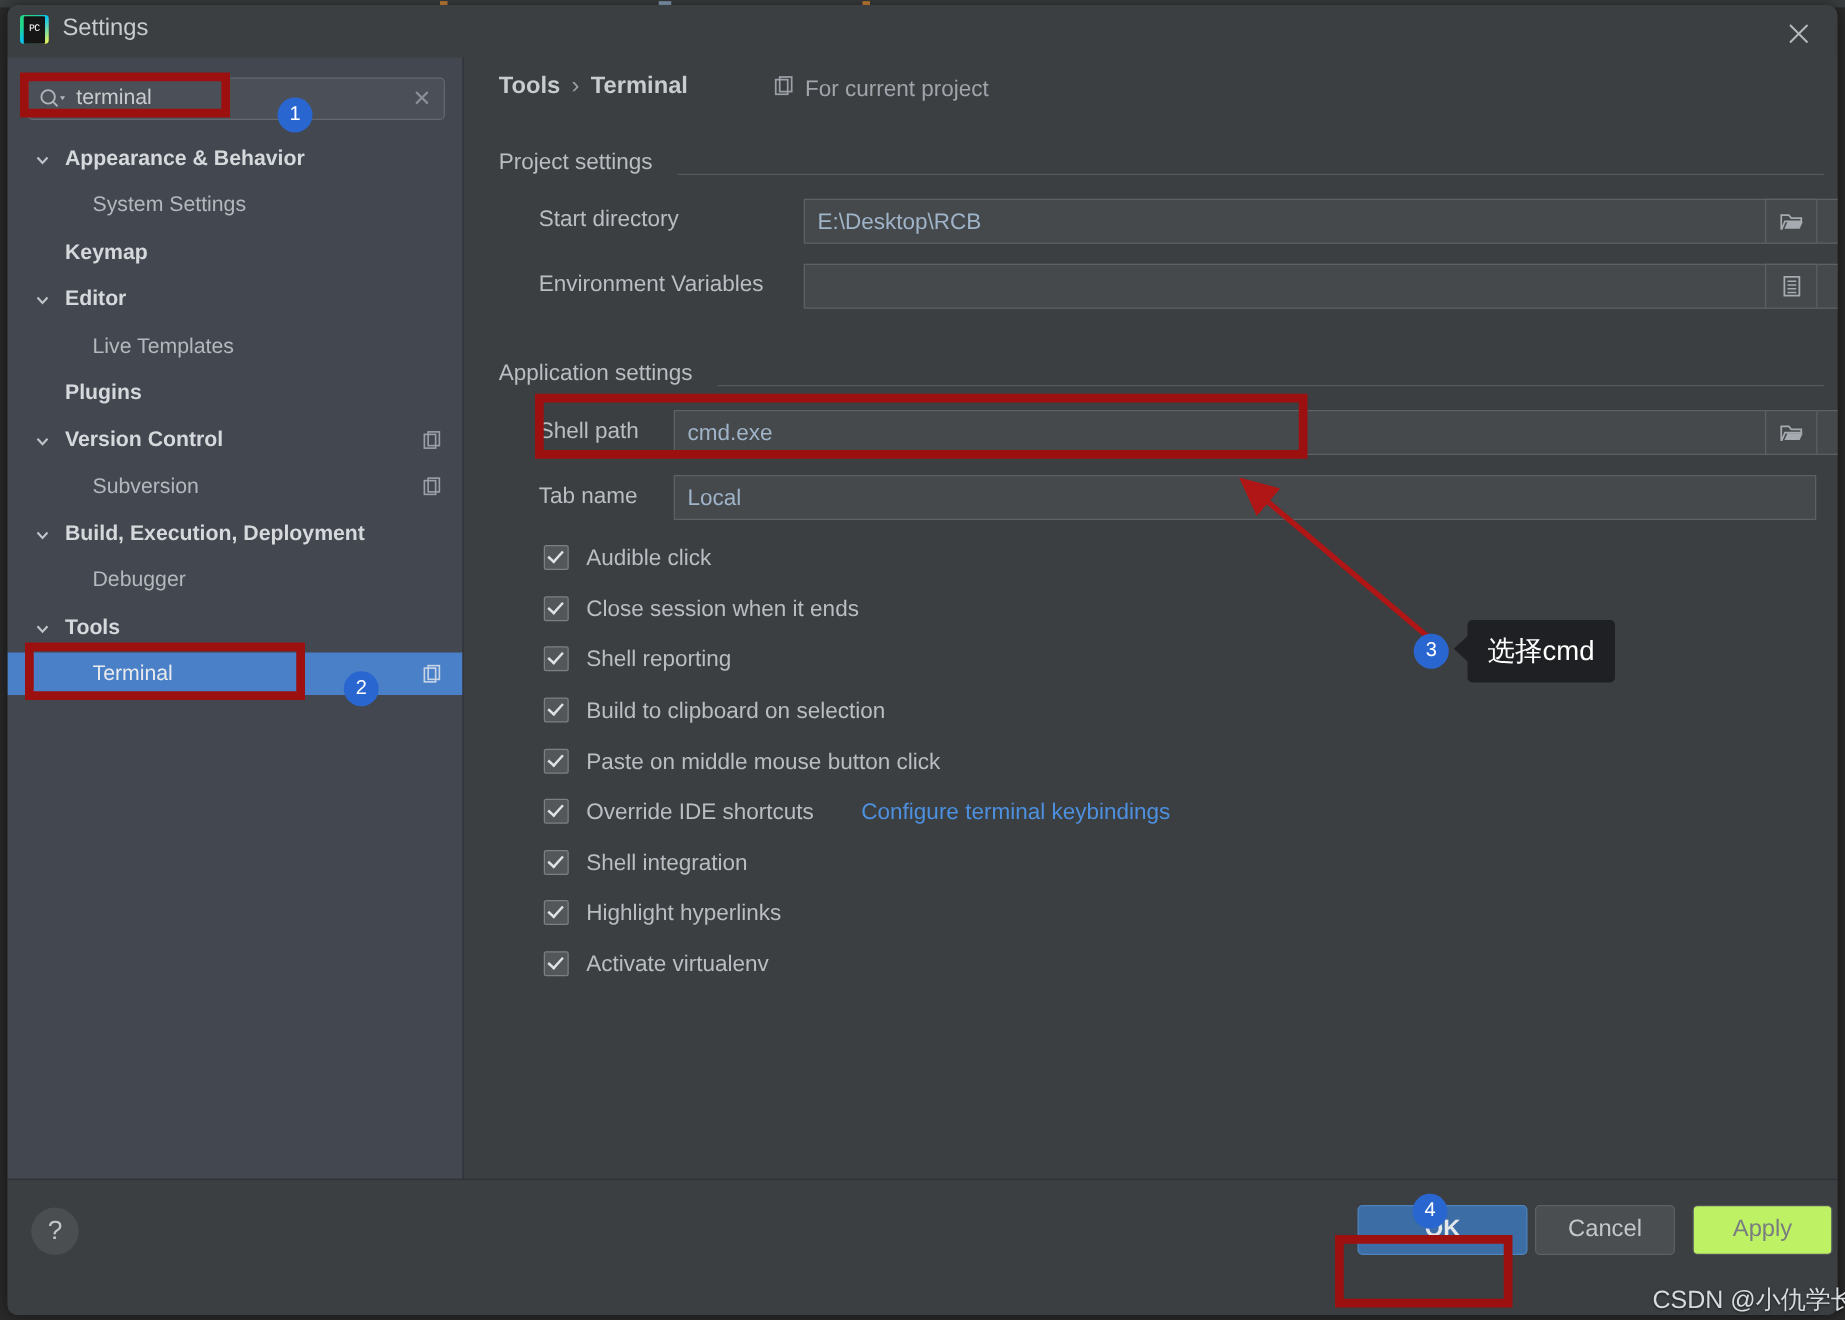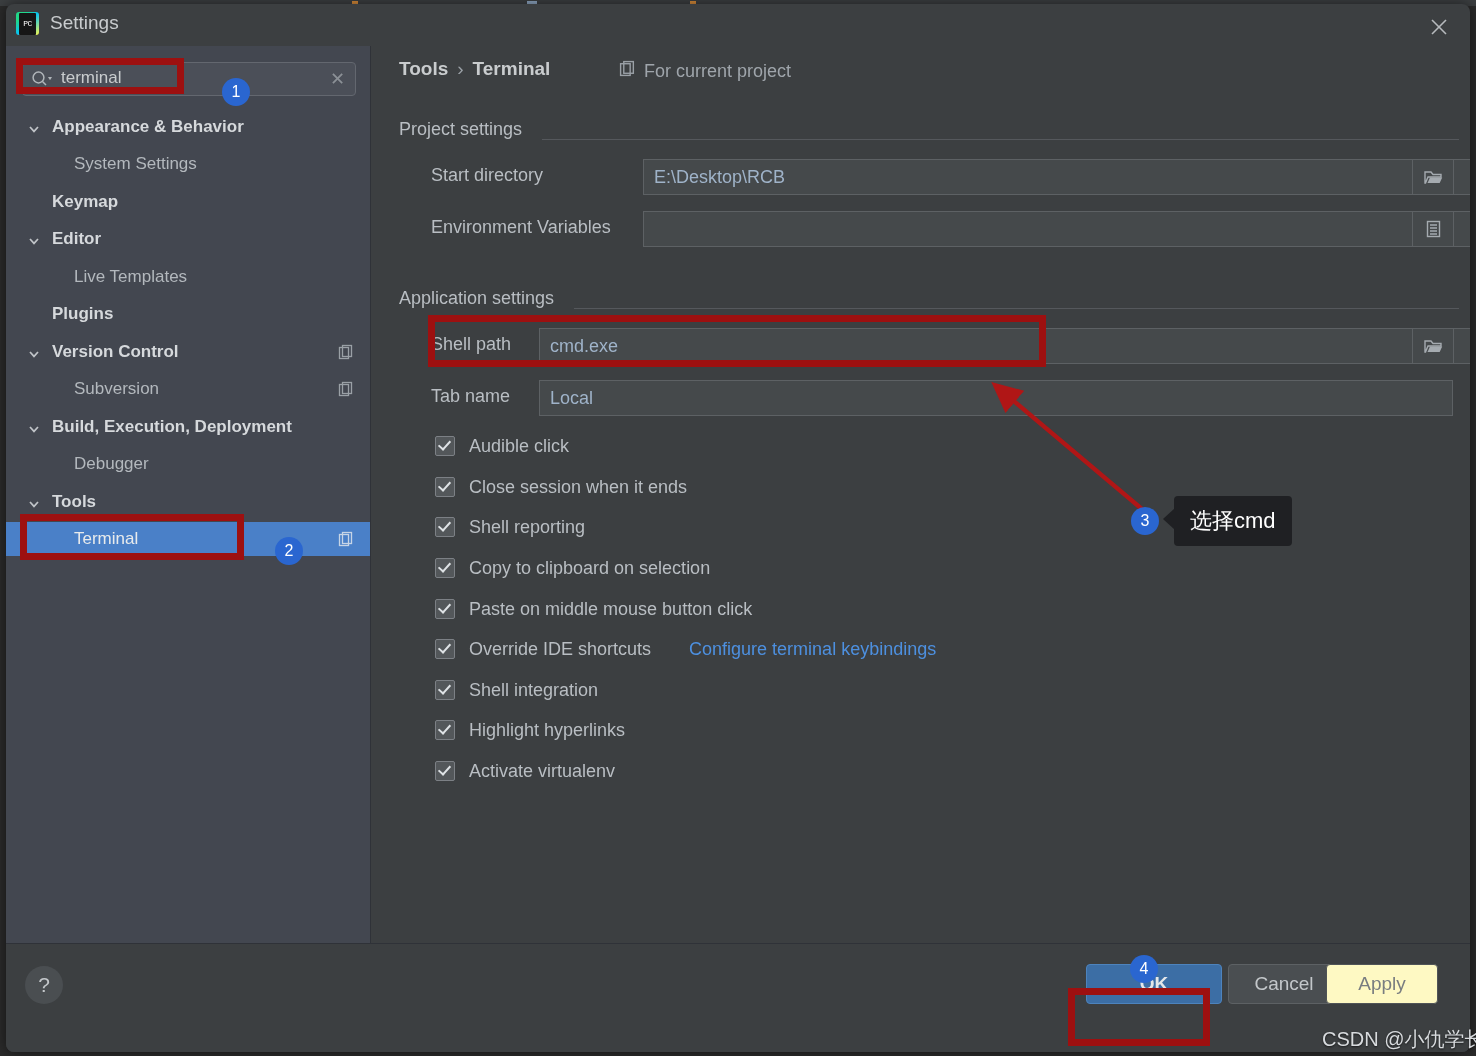--- a/index.html
+++ b/index.html
@@ -160,21 +160,21 @@
     display:flex;align-items:center;justify-content:center;
     color:#c3c7ca; font-size:21px; cursor:pointer;
   }
   .dlg-btn {
     position:absolute; top:20px; height:38px;
     border-radius:4px; display:flex; align-items:center; justify-content:center;
     font-size:19px; cursor:pointer;
   }
   #ok-btn   { left:1080px; width:134px; background:#3c6ea5; border:1px solid #4d83bd; color:#e4e7ea; font-weight:bold; }
   #cancel-btn { left:1222px; width:110px; background:#4a4e51; border:1px solid #5d6164; color:#c3c7ca; }
-  #apply-btn  { left:1320px; width:110px; background:#fef9c3; border:1px solid #505457; color:#797d80; }
+  #apply-btn  { left:1348px; width:110px; background:#bef264; border:1px solid #505457; color:#797d80; }
 
   
   .hl-box {
     position:absolute; border:7px solid #9d1010; pointer-events:none;
     box-sizing:border-box;
   }
   .badge {
     position:absolute; width:28px; height:28px; border-radius:50%;
     background:#2a66d0; color:#fff; font-size:16px;
     display:flex; align-items:center; justify-content:center;
@@ -403,21 +403,21 @@
     <div class="cb-row" style="left:64px; top:428px">
       <span class="cb-box checked"></span>
       <span class="cb-label">Close session when it ends</span>
     </div>
     <div class="cb-row" style="left:64px; top:468px">
       <span class="cb-box checked"></span>
       <span class="cb-label">Shell reporting</span>
     </div>
     <div class="cb-row" style="left:64px; top:509px">
       <span class="cb-box checked"></span>
-      <span class="cb-label">Copy to clipboard on selection</span>
+      <span class="cb-label">Build to clipboard on selection</span>
     </div>
     <div class="cb-row" style="left:64px; top:550px">
       <span class="cb-box checked"></span>
       <span class="cb-label">Paste on middle mouse button click</span>
     </div>
     <div class="cb-row" style="left:64px; top:590px">
       <span class="cb-box checked"></span>
       <span class="cb-label">Override IDE shortcuts</span>
       <span class="cb-link" style="margin-left:24px">Configure terminal keybindings</span>
     </div>

